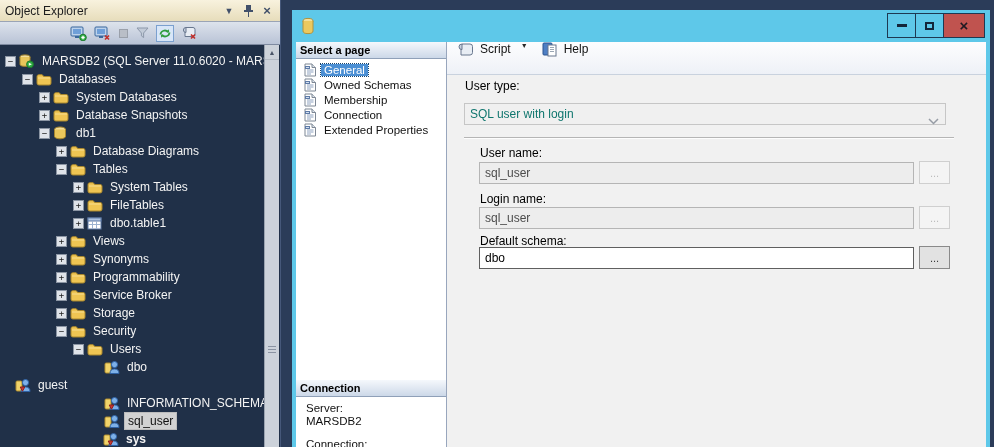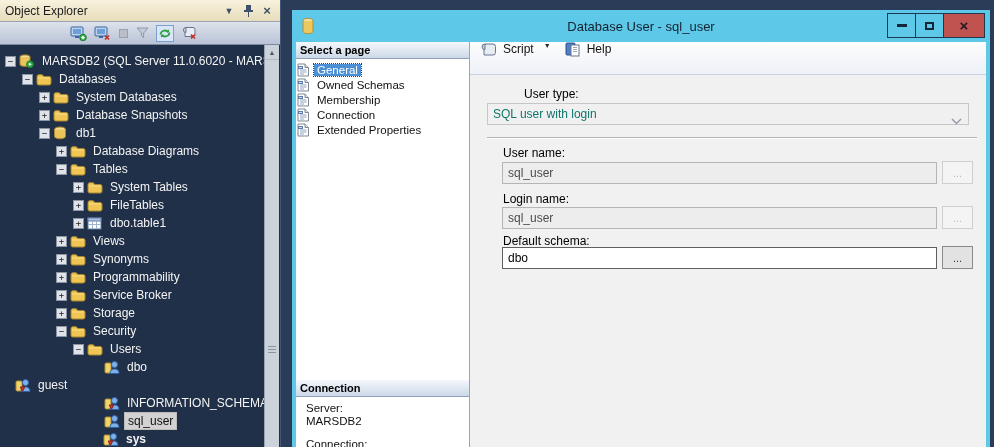--- a/index.html
+++ b/index.html
@@ -40,24 +40,24 @@
   .wbtn-min { left:595px; width:29px; background:#5ec8e9; }
   .wbtn-max { left:623px; width:29px; background:#5ec8e9; }
   .wbtn-close { left:651px; width:42px; background:#c0534f; }
   .glyph-min { width:10px; height:3px; background:#14263a; }
   .glyph-max { width:9px; height:8px; border:2px solid #14263a; }
   .glyph-close { color:#201a22; font-size:15px; font-weight:bold; line-height:15px; }
 
   .dlg-content { position:absolute; left:4px; right:4px; top:32px; bottom:0; background:#f1f1f1; display:flex; }
 
   
-  .pages-panel { position:relative; width:174px; background:#ffffff; border-right:1px solid #98a6bd; }
+  .pages-panel { position:relative; width:151px; background:#ffffff; border-right:1px solid #98a6bd; }
   .sect-hdr { height:17px; background:linear-gradient(#f5f8fc,#ccd8e8); border-bottom:1px solid #8fa0b8; font-size:11px; font-weight:bold; color:#000; display:flex; align-items:center; padding-left:4px; }
   .page-list { padding-top:3px; }
-  .pitem { height:15px; display:flex; align-items:center; padding-left:0; gap:4px; }
+  .pitem { height:15px; display:flex; align-items:center; padding-left:7px; gap:4px; }
   .pitem-label { font-size:11.5px; color:#111; padding:0 3px; }
   .pitem.sel .pitem-label { background:#4b8fd4; color:#fff; outline:1px dotted #17456e; }
   .conn-hdr { position:absolute; left:0; right:0; top:338px; }
   .conn-body { position:absolute; left:10px; right:2px; top:360px; font-size:11.5px; color:#111; line-height:13px; }
   .conn-label2 { position:absolute; left:10px; top:396px; font-size:11.5px; color:#111; }
 
   
   .main-panel { position:relative; flex:1 1 auto; background:#f1f1f1; }
   .dlg-toolbar { position:absolute; left:0; right:0; top:0; height:33px; background:linear-gradient(#fdfdfe,#eef1f7); border-bottom:1px solid #c9d2de; display:flex; align-items:flex-start; padding-left:10px; gap:6px; }
   .dlg-toolbar .lbl { font-size:12px; color:#111; }
@@ -413,21 +413,20 @@
 </div>
 
 <div class="dlg">
   <div class="dlg-title">
     <span class="dlg-title-ic">
       <svg width="12" height="19">
           <ellipse cx="6" cy="4" rx="5" ry="2.6" fill="#f4e09c" stroke="#b3923c"></ellipse>
           <path d="M1 4 v10 a5 2.6 0 0 0 10 0 v-10" fill="#ecc95f" stroke="#b3923c"></path>
         </svg>
     </span>
-    <span class="dlg-title-text">Database User - sql_user</span>
     <span class="wbtn wbtn-min">
         <span class="glyph-min"></span>
       </span>
     <span class="wbtn wbtn-max">
         <span class="glyph-max"></span>
       </span>
     <span class="wbtn wbtn-close">
         <span class="glyph-close">×</span>
       </span>
   </div>
@@ -514,21 +513,21 @@
         <span class="tb-ic" style="margin-left:8px;">
           <svg width="16" height="15">
               <rect x="1" y="1" width="9" height="12" rx="1" fill="#4f7fc4" stroke="#2c5590"></rect>
               <rect x="6" y="3" width="8" height="11" fill="#fff" stroke="#68778e"></rect>
               <path d="M8 5.5 h4 M8 7.5 h4 M8 9.5 h4" stroke="#9aa6b4"></path>
             </svg>
         </span>
         <span class="lbl">Help</span>
       </div>
 
-      <span class="form-label" style="left:18px; top:45px;margin-left:36px;">User type:</span>
+      <span class="form-label" style="left:18px; top:37px;">User type:</span>
       <div class="combo">
         <span class="combo-text">SQL user with login</span>
         <span class="combo-arrow">
           <svg width="11" height="7">
               <path d="M1 1 l4.5 4.5 L10 1" stroke="#969ca5" fill="none" stroke-width="1.5"></path>
             </svg>
         </span>
       </div>
 
       <div class="divider"></div>

